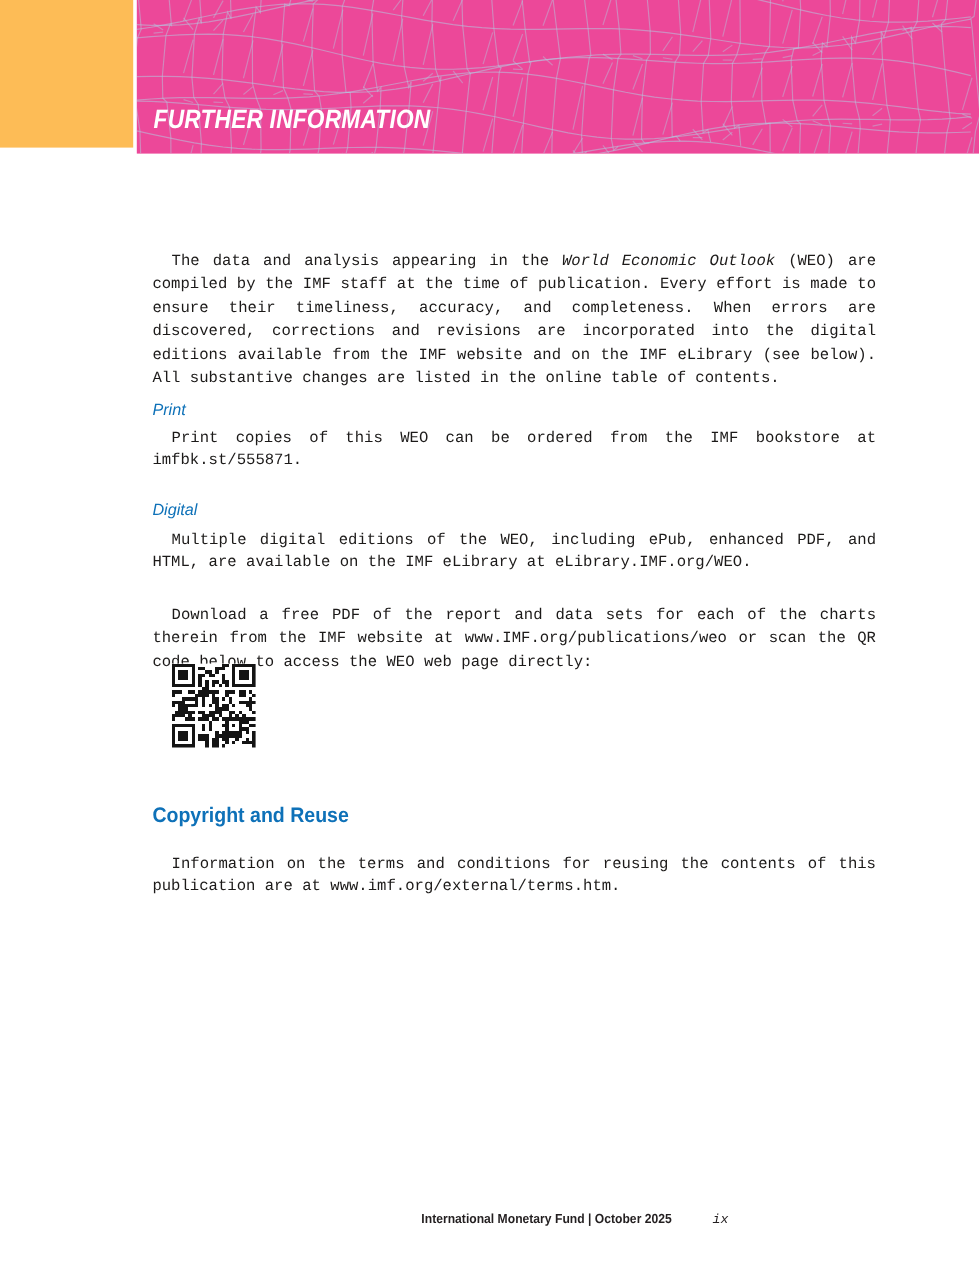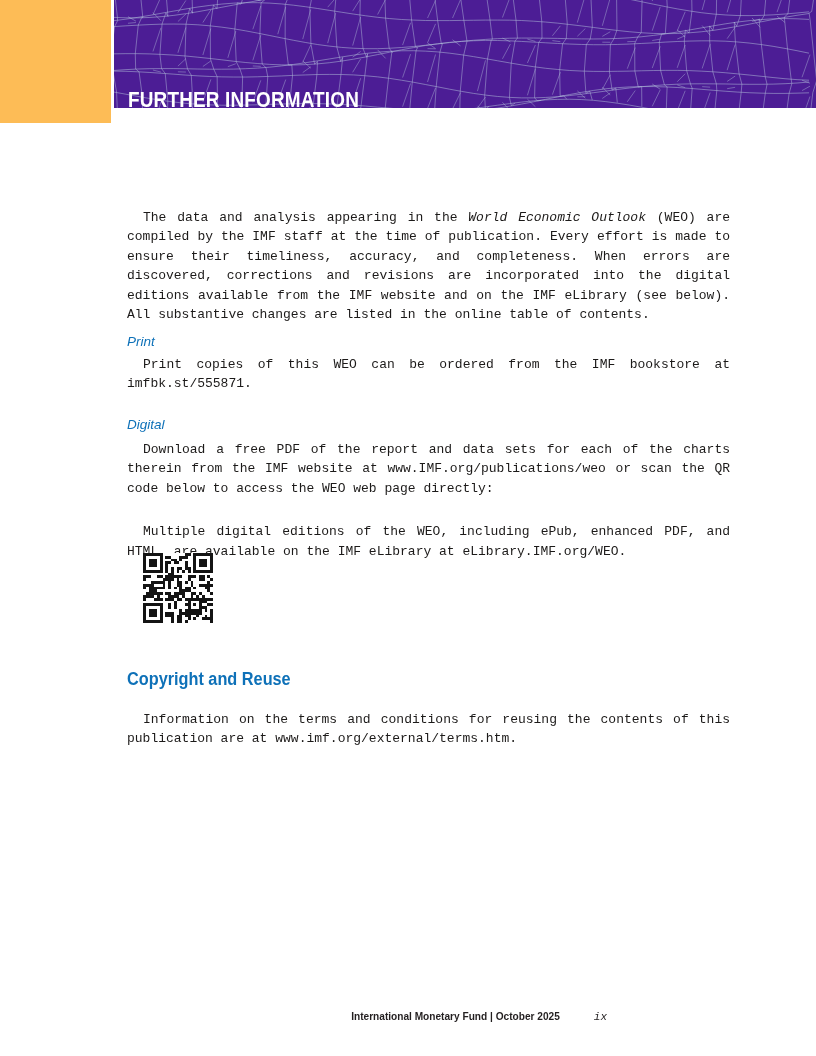--- a/index.html
+++ b/index.html
@@ -10,23 +10,24 @@
     overflow:hidden;
     font-family:"Liberation Serif", serif;
     color:#1c1a19;
   }
   
   .orange-block{
     position:absolute;left:0;top:0;width:111px;height:123px;
     background:#fdbc56;
   }
   .banner{
-    position:absolute;left:114px;top:0;right:0;height:108px;
-    background:#4c1d95;
+    position:absolute;left:114px;top:0;right:0;height:128px;
+    background:#ec4899;
     overflow:hidden;
+    font-style:italic;
   }
   .banner svg{position:absolute;inset:0;width:100%;height:100%;}
   .banner-title{
     position:absolute;left:14px;top:88px;margin:0;
     font-family:"Liberation Sans", sans-serif;
     font-weight:bold;font-size:22px;line-height:24px;
     color:#ffffff;letter-spacing:.2px;
     transform:scaleX(.86);transform-origin:left center;
     white-space:nowrap;
   }
@@ -251,22 +252,22 @@
     <p class="body"><span>The data and analysis appearing in the </span><em>World Economic Outlook</em><span> (WEO) are compiled by the IMF staff at the time of publication. Every effort is made to ensure their timeliness, accuracy, and completeness. When errors are discovered, corrections and revisions are incorporated into the digital editions available from the IMF website and on the IMF eLibrary (see below). All substantive changes are listed in the online table of contents.</span></p>
   </section>
 
   <section class="sec" id="sec-editions">
     <h3 class="sub-h">Print</h3>
     <p class="body">Print copies of this WEO can be ordered from the IMF bookstore at imfbk.st/555871.</p>
   </section>
 
   <section class="sec" id="sec-digital">
     <h3 class="sub-h">Digital</h3>
+    <p class="body">Multiple digital editions of the WEO, including ePub, enhanced PDF, and HTML, are available on the IMF eLibrary at eLibrary.IMF.org/WEO.</p>
     <p class="body">Download a free PDF of the report and data sets for each of the charts therein from the IMF website at www.IMF.org/publications/weo or scan the QR code below to access the WEO web page directly:</p>
-    <p class="body">Multiple digital editions of the WEO, including ePub, enhanced PDF, and HTML, are available on the IMF eLibrary at eLibrary.IMF.org/WEO.</p>
   </section>
 
   <div class="qr">
     <svg id="qr-svg" viewBox="0 0 25 25">
         <rect x="0" y="0" width="1" height="1" fill="#141414"></rect>
         <rect x="1" y="0" width="1" height="1" fill="#141414"></rect>
         <rect x="2" y="0" width="1" height="1" fill="#141414"></rect>
         <rect x="3" y="0" width="1" height="1" fill="#141414"></rect>
         <rect x="4" y="0" width="1" height="1" fill="#141414"></rect>
         <rect x="5" y="0" width="1" height="1" fill="#141414"></rect>

